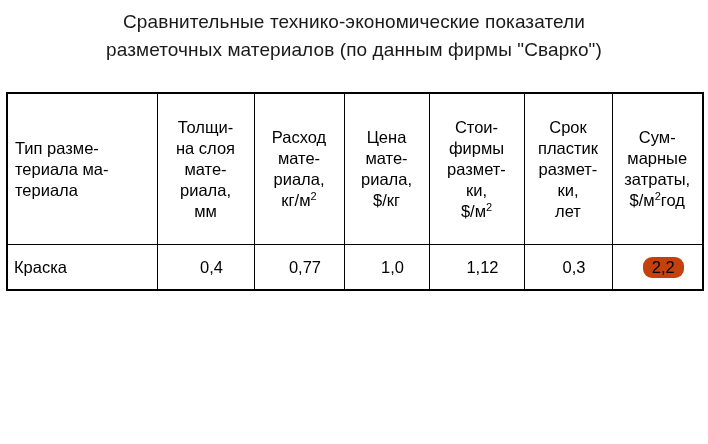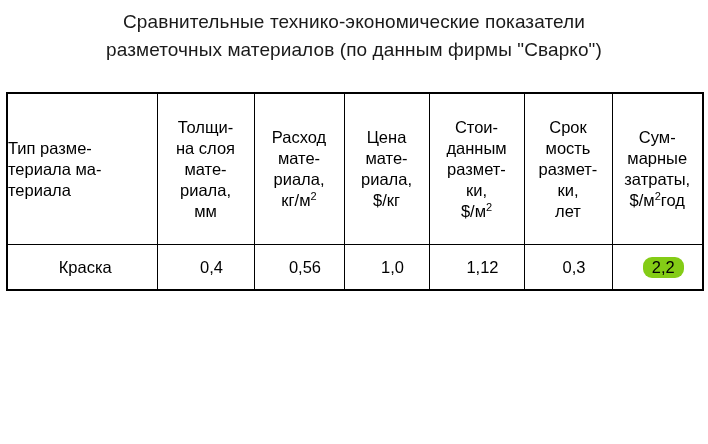--- a/index.html
+++ b/index.html
@@ -58,46 +58,46 @@
 
   thead td {
     height: 150px;
     text-align: center;
     font-size: 16.5px;
     line-height: 21px;
     padding: 4px 3px;
   }
   thead td.first {
     text-align: left;
-    padding-left: 0;
+    padding-left: 7px;
   }
   tbody td {
     height: 44px;
     font-size: 16.5px;
   }
   tbody td.label {
-    text-align: center;
+    text-align: left;
     padding-left: 6px;
     line-height: 21px;
   }
   tbody td.val {
     text-align: center;
     padding-left: 12px;
   }
   tbody tr.tall td {
     height: 52px;
   }
   sup.u {
     font-size: 11px;
     vertical-align: super;
     line-height: 0;
   }
   .hl {
     display: inline-block;
-    background: #84cc16;
+    background: #c2410c;
     border-radius: 9px;
     padding: 1px 9px;
     text-align: center;
   }
   .hdr-txt { display: block; }
 </style>
 </head>
 <body>
 
 <div class="page">
@@ -139,47 +139,47 @@
             <span class="hdr-txt"><span>кг/м</span><sup class="u">2</sup></span>
           </td>
           <td>
             <span class="hdr-txt">Цена</span>
             <span class="hdr-txt">мате-</span>
             <span class="hdr-txt">риала,</span>
             <span class="hdr-txt">$/кг</span>
           </td>
           <td>
             <span class="hdr-txt">Стои-</span>
-            <span class="hdr-txt">данным</span>
+            <span class="hdr-txt">фирмы</span>
             <span class="hdr-txt">размет-</span>
             <span class="hdr-txt">ки,</span>
             <span class="hdr-txt"><span>$/м</span><sup class="u">2</sup></span>
           </td>
           <td>
             <span class="hdr-txt">Срок</span>
-            <span class="hdr-txt">мость</span>
+            <span class="hdr-txt">пластик</span>
             <span class="hdr-txt">размет-</span>
             <span class="hdr-txt">ки,</span>
             <span class="hdr-txt">лет</span>
           </td>
           <td>
             <span class="hdr-txt">Сум-</span>
             <span class="hdr-txt">марные</span>
             <span class="hdr-txt">затраты,</span>
             <span class="hdr-txt"><span>$/м</span><sup class="u">2</sup><span>год</span></span>
           </td>
         </tr>
       </thead>
       <tbody>
         <tr>
           <td class="label">
             <span class="hdr-txt">Краска</span>
           </td>
           <td class="val">0,4</td>
-          <td class="val">0,56</td>
+          <td class="val">0,77</td>
           <td class="val">1,0</td>
           <td class="val">1,12</td>
           <td class="val">0,3</td>
           <td class="val"><span class="hl">2,2</span></td>
         </tr>
       </tbody>
     </table>
   </div>
 
 </div>

